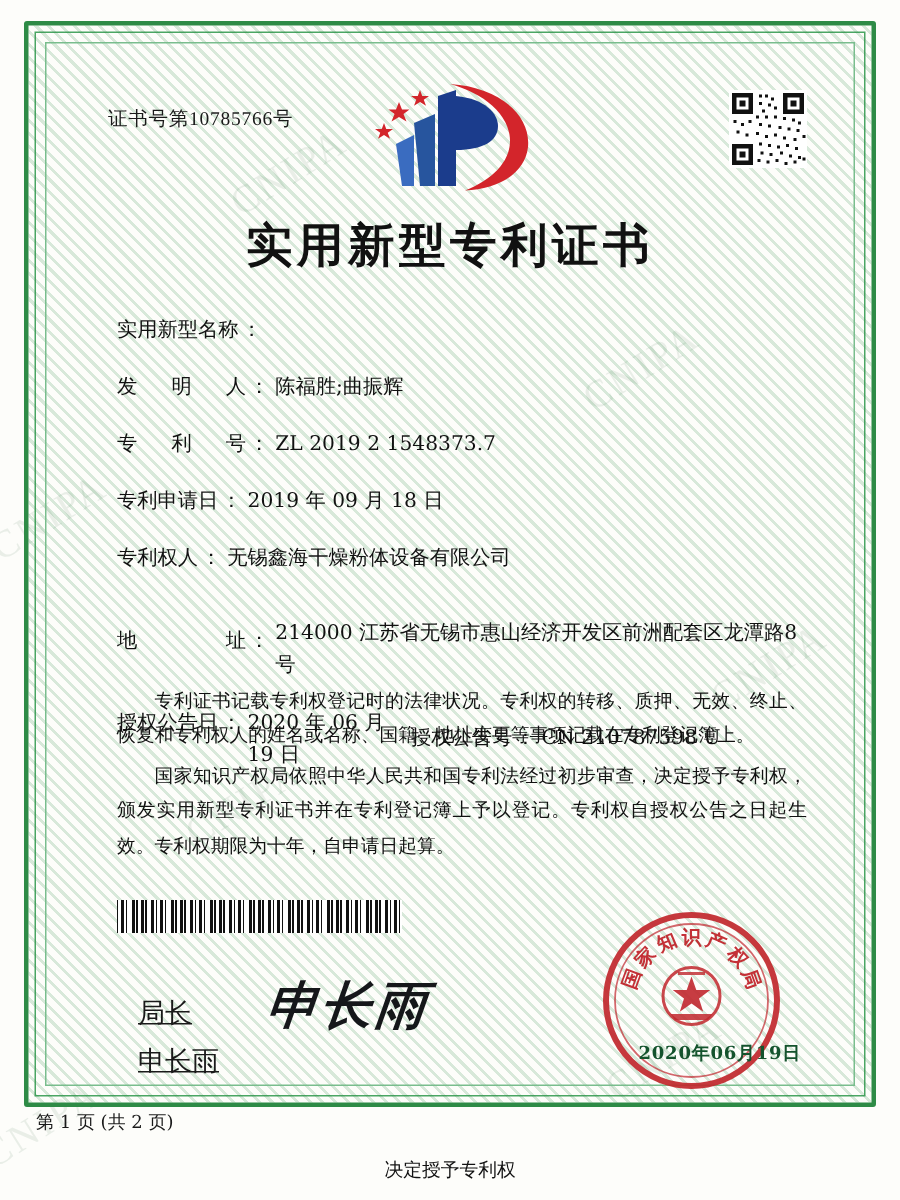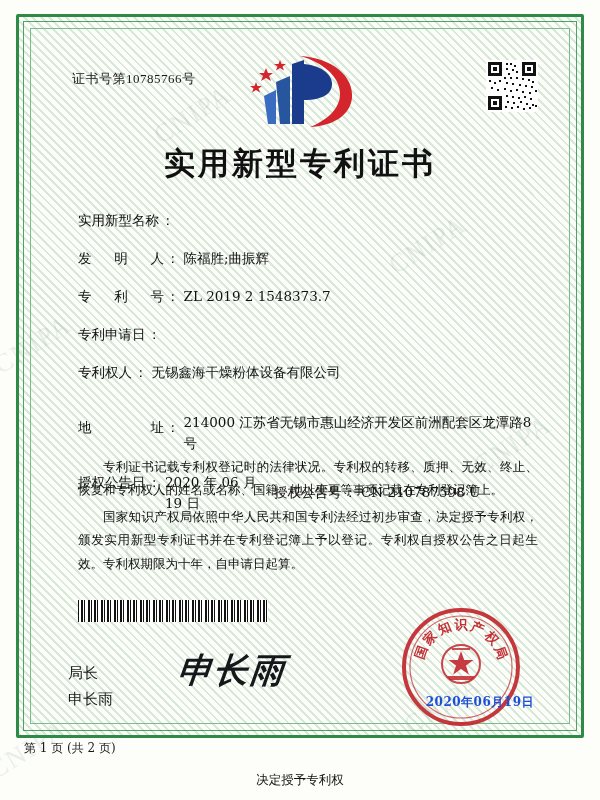--- a/index.html
+++ b/index.html
@@ -165,25 +165,26 @@
     height: 22px;
     background:
       repeating-linear-gradient(90deg,
         #111 0 1px, #fff 1px 3px, #111 3px 5px, #fff 5px 6px,
         #111 6px 7px, #fff 7px 10px, #111 10px 12px, #fff 12px 13px);
   }
 
   
   .sig-label {
     position: absolute;
-    left: 68px;
+    left: 92px;
     top: 660px;
     font-family: "DejaVu Serif", "Liberation Serif", serif;
-    font-size: 15px;
+    font-size: 18px;
     line-height: 1.75;
+    text-decoration: underline;
   }
   .sig-hand {
     position: absolute;
     left: 178px;
     top: 648px;
     font-family: "DejaVu Serif", "Liberation Serif", serif;
     font-size: 34px;
     font-weight: bold;
     font-style: italic;
     letter-spacing: 2px;
@@ -196,21 +197,21 @@
     position: absolute;
     right: 78px;
     top: 606px;
     width: 122px;
     height: 122px;
   }
   .seal-date {
     position: absolute;
     right: 66px;
     top: 694px;
-    color: #1d4ed8;
+    color: #14532d;
     font-family: "DejaVu Serif", "Liberation Serif", serif;
     font-size: 12px;
     font-weight: bold;
     letter-spacing: .5px;
     margin-left: 15px;
   }
 
   .pagefoot {
     position: absolute;
     left: 0; right: 0;
@@ -355,20 +356,21 @@
         <span>利</span>
         <span>号</span>
       </span>
       <span class="fcolon">：</span>
       <span class="fvalue">ZL 2019 2 1548373.7</span>
     </div>
 
     <div class="frow">
       <span class="flabel">专利申请日</span>
       <span class="fcolon">：</span>
+      <span class="fvalue">2019 年 09 月 18 日</span>
     </div>
 
     <div class="frow">
       <span class="flabel">专利权人</span>
       <span class="fcolon">：</span>
       <span class="fvalue">无锡鑫海干燥粉体设备有限公司</span>
     </div>
 
     <div class="frow">
       <span class="flabel spaced">

